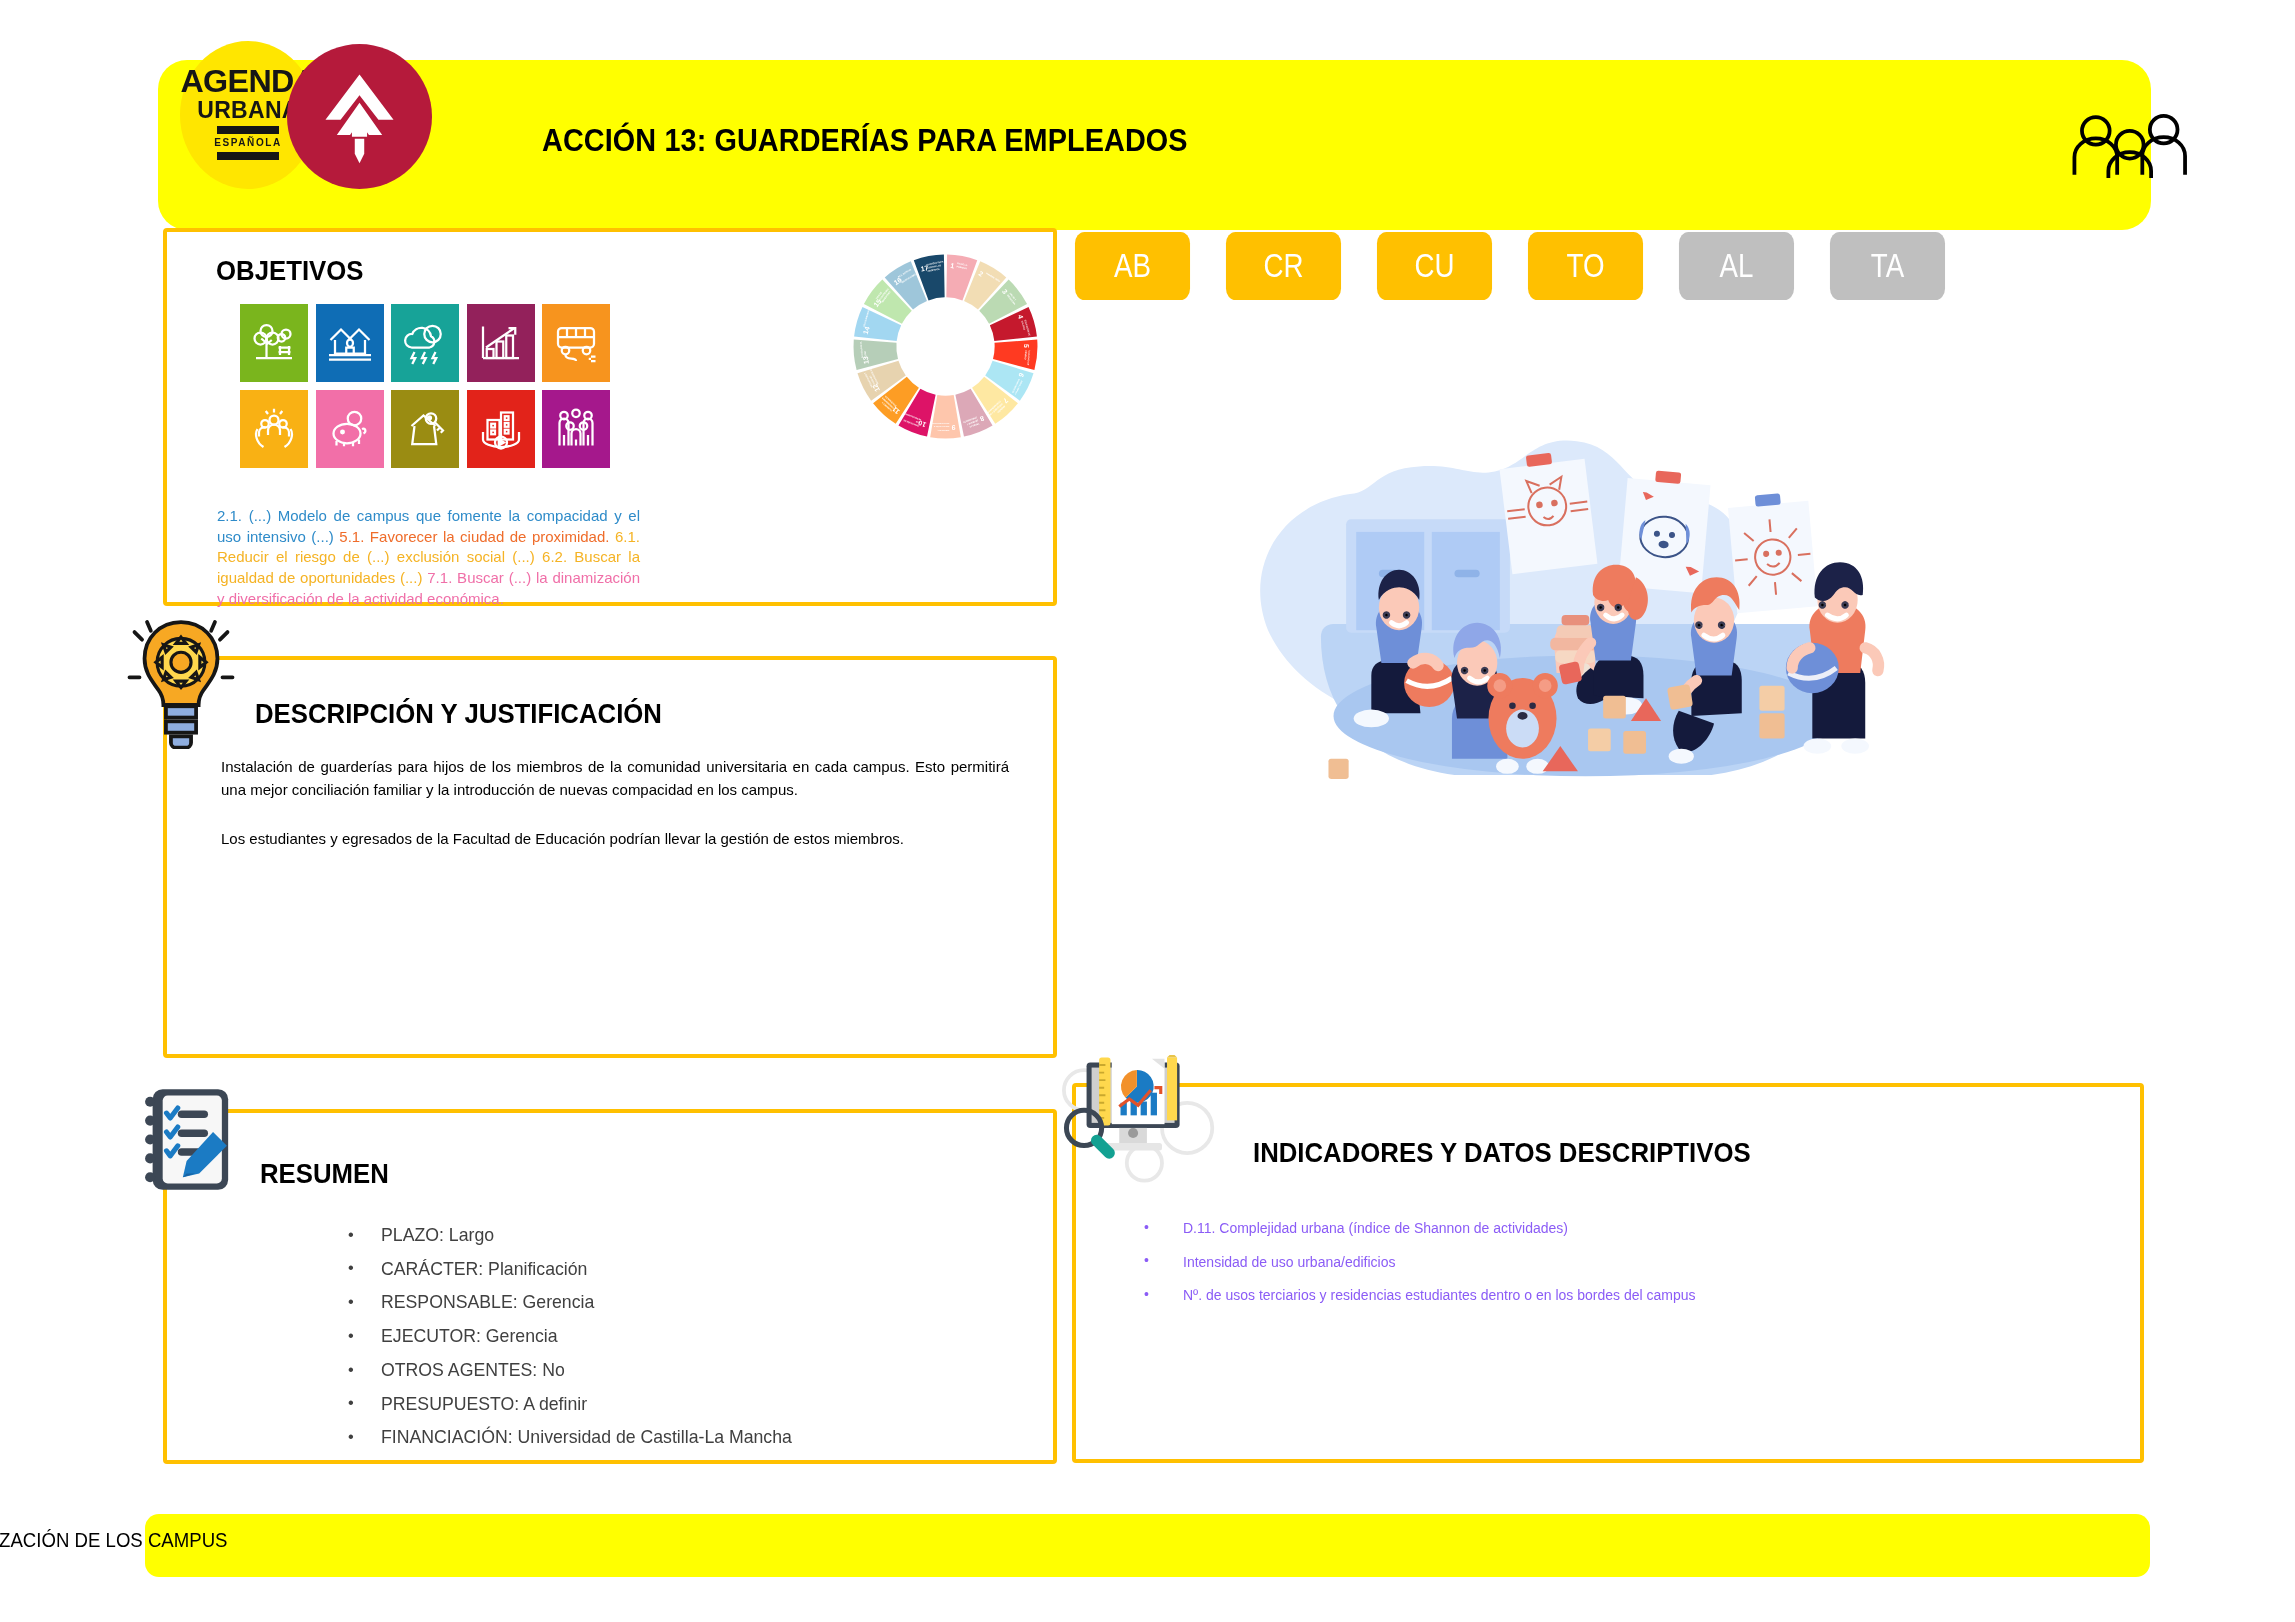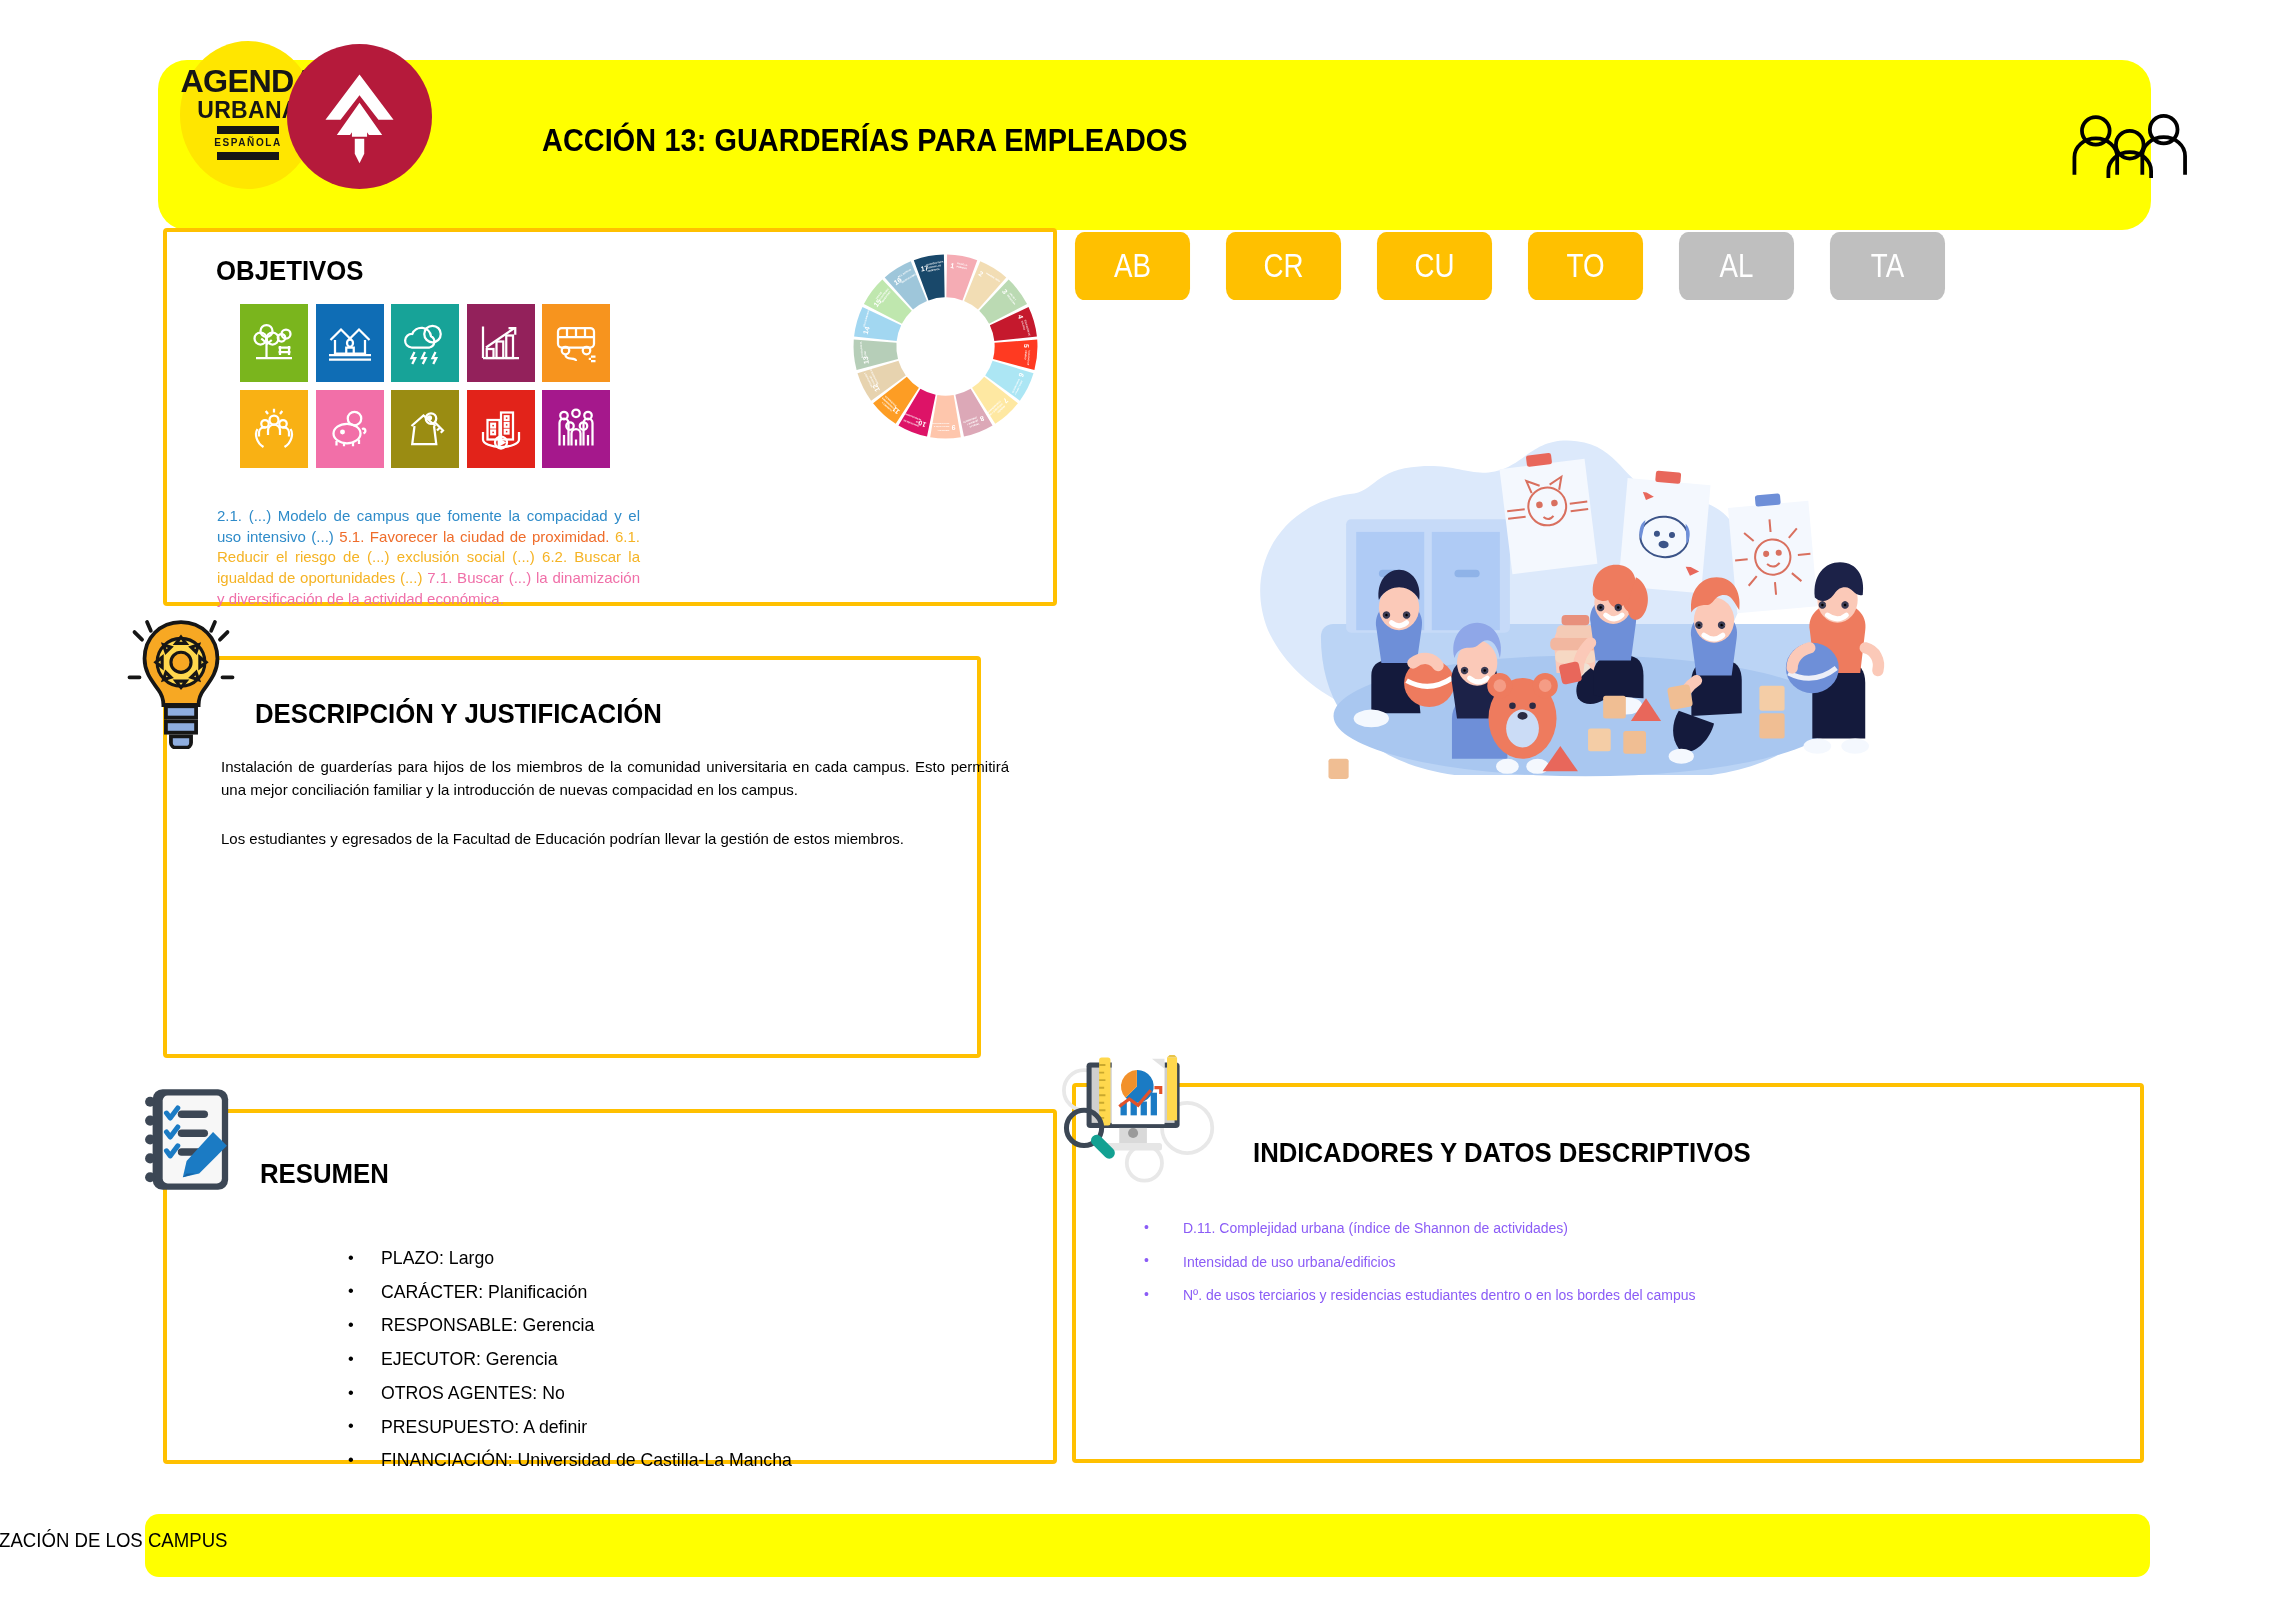--- a/index.html
+++ b/index.html
@@ -58,21 +58,21 @@
     border-radius: 4px;
     background: #fff;
   }
   .card-title {
     font-size: 28px; font-weight: 700; color: #000;
     transform: scaleX(.92); transform-origin: left center;
     white-space: nowrap;
   }
 
   #card-objetivos { left: 163px; top: 228px; width: 894px; height: 378px; }
-  #card-descripcion { left: 163px; top: 656px; width: 818px; height: 402px; }
+  #card-descripcion { left: 163px; top: 656px; width: 894px; height: 402px; }
   #card-resumen { left: 163px; top: 1109px; width: 894px; height: 355px; }
   #card-indicadores { left: 1072px; top: 1083px; width: 1072px; height: 380px; }
 
   
   .obj-title { position: absolute; left: 49px; top: 23px; }
   .obj-grid {
     position: absolute; left: 73px; top: 72px;
     display: grid; grid-template-columns: repeat(5, 68px);
     gap: 7.6px 7.6px;
   }
@@ -111,21 +111,21 @@
     font-size: 15px; line-height: 1.52; color: #000;
     text-align: justify; font-weight: 400;
   }
   .desc-body p + p { margin-top: 26.5px; }
 
   
   .res-note { position: absolute; left: -32px; top: -32px; z-index: 3; }
   .res-title { position: absolute; left: 93px; top: 45px; }
   .res-list {
     position: absolute; left: 214px; top: 114px;
-    list-style: none; font-size: 17.7px; line-height: 1.0; color: #000000; margin-top: 23px;
+    list-style: none; font-size: 17.7px; line-height: 1.0; color: #404040;
   }
   .res-list li { position: relative; margin-bottom: 16px; }
   .res-list li::before {
     content: "•"; position: absolute; left: -33px; top: -1.3px; font-size: 16.4px;
   }
 
   
   .ind-icon { position: absolute; left: -15px; top: -32px; z-index: 3; }
   .ind-title { position: absolute; left: 177px; top: 50px; }
   .ind-list {

